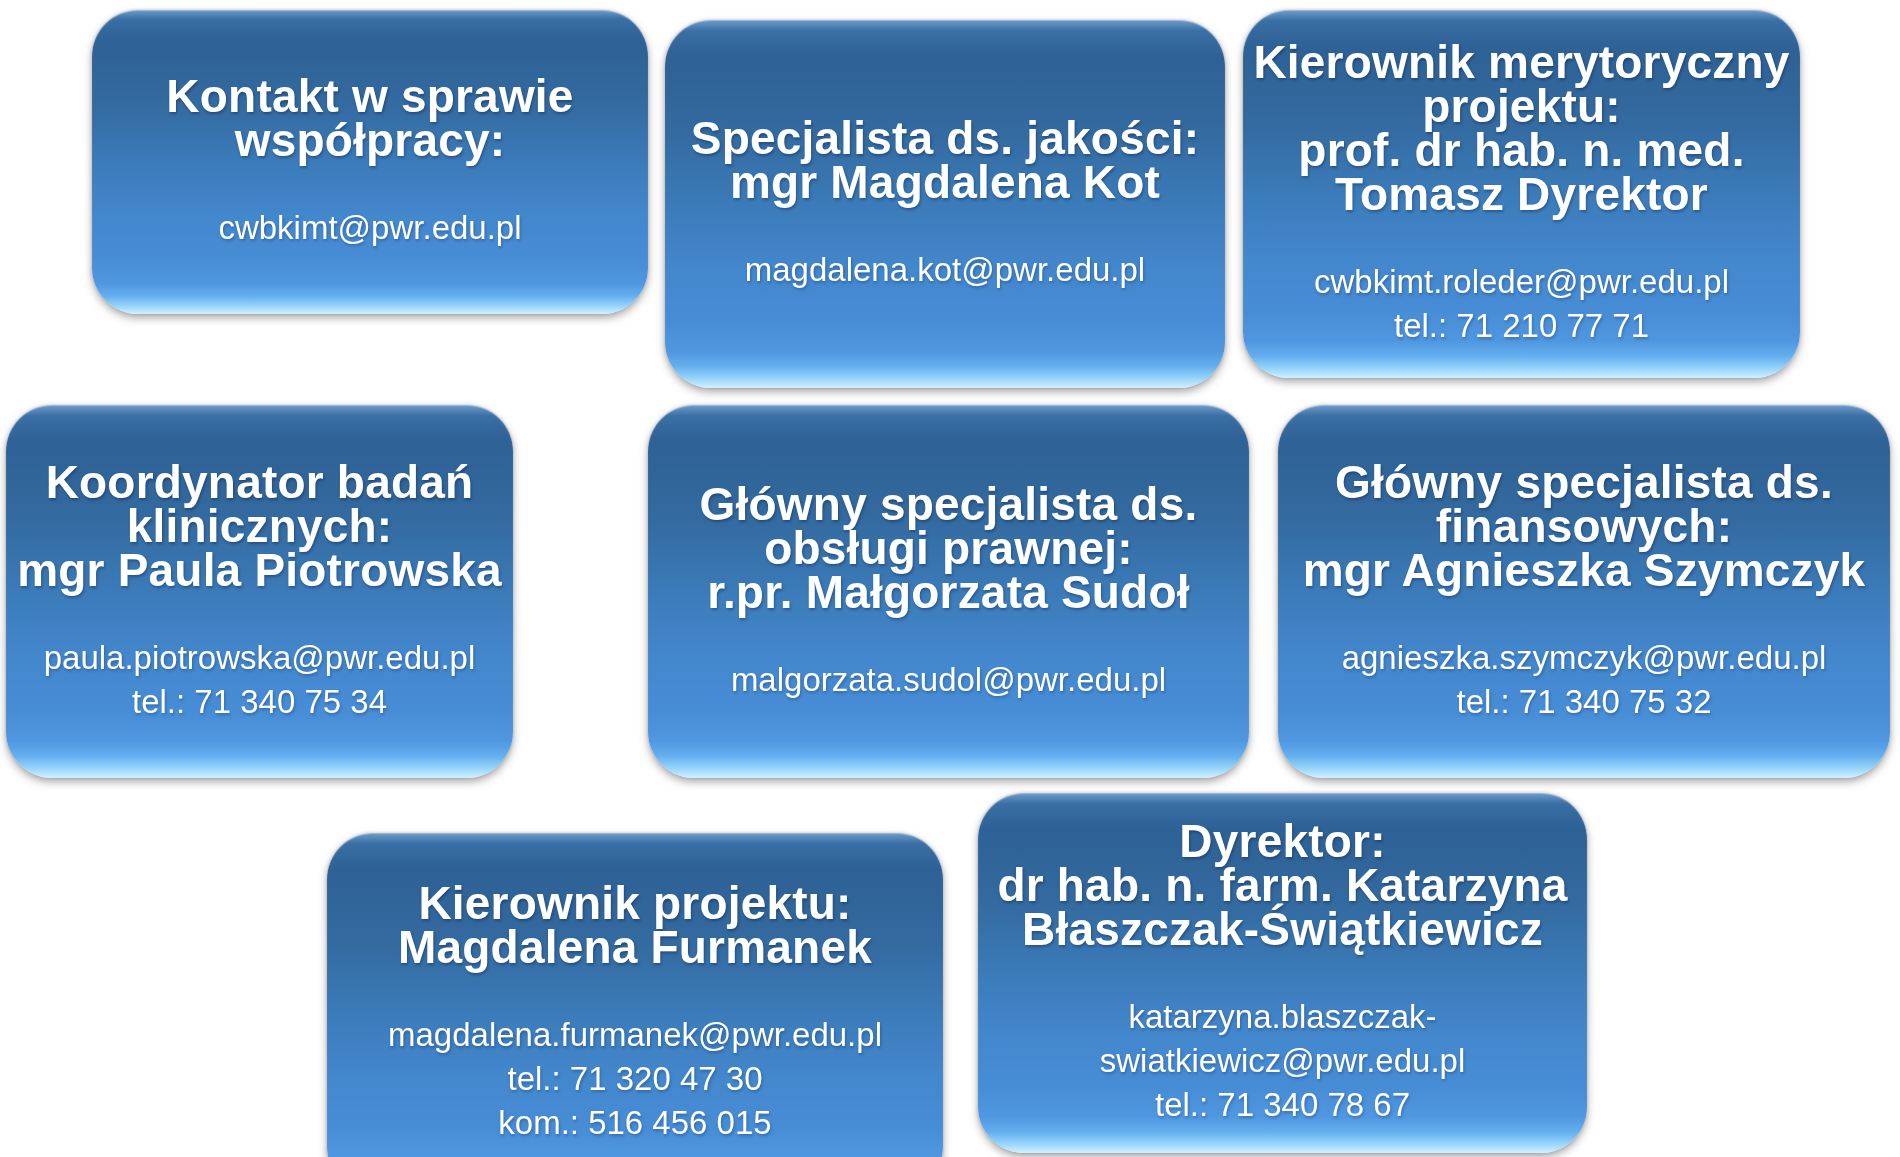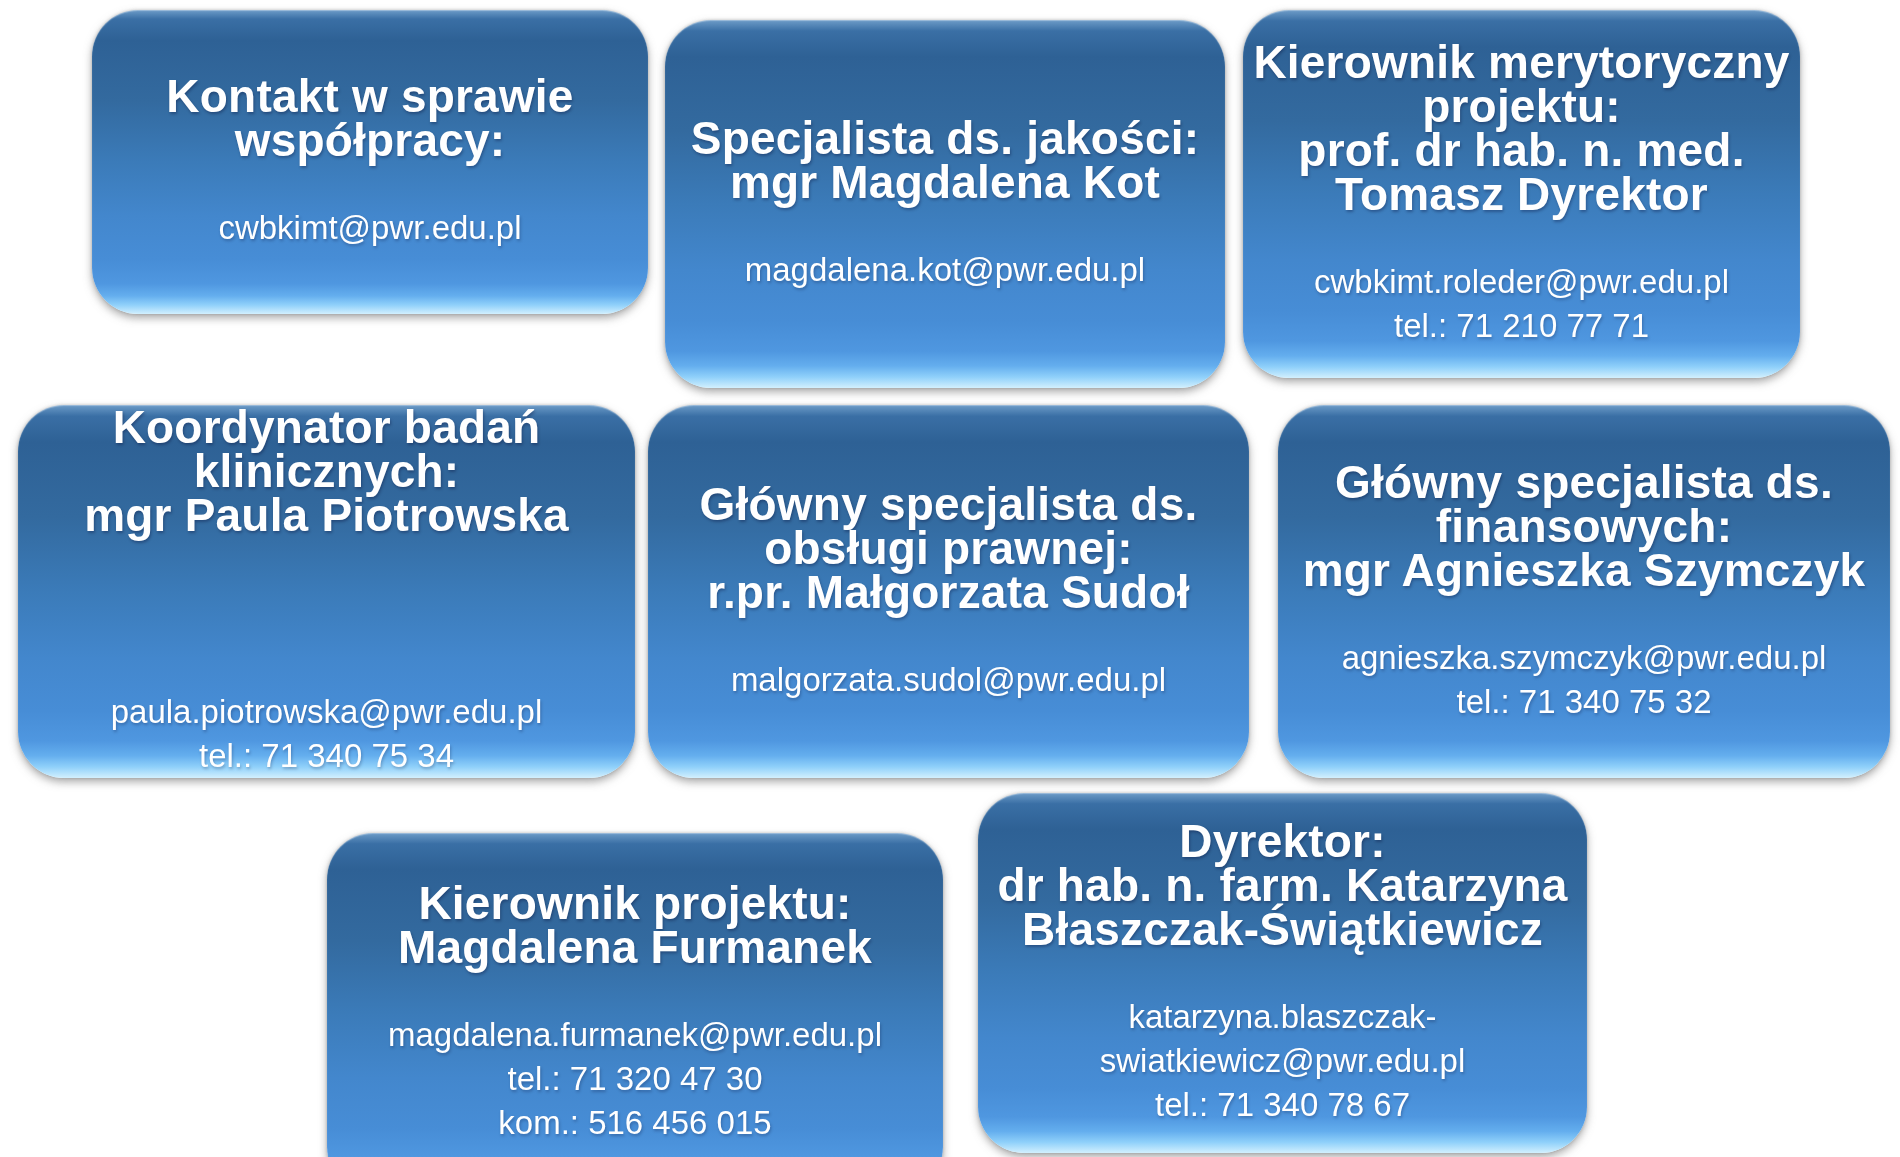--- a/index.html
+++ b/index.html
@@ -35,21 +35,21 @@
     color: #ffffff;
     display: flex;
     flex-direction: column;
     align-items: center;
     justify-content: center;
     text-align: center;
   }
   .card-1 { left: 92px;   top: 10px;  width: 556px; height: 304px; text-align: center; }
   .card-2 { left: 665px;  top: 20px;  width: 560px; height: 368px; }
   .card-3 { left: 1243px; top: 10px;  width: 557px; height: 368px; }
-  .card-4 { left: 18px;    top: 405px; width: 617px; height: 373px; justify-content: space-between; }
+  .card-4 { left: 6px;    top: 405px; width: 507px; height: 373px; }
   .card-5 { left: 648px;  top: 405px; width: 601px; height: 373px; }
   .card-6 { left: 1278px; top: 405px; width: 612px; height: 373px; }
   .card-7 { left: 327px;  top: 793px; width: 616px; height: 360px; margin-top: 40px; }
   .card-8 { left: 978px;  top: 793px; width: 609px; height: 360px; text-align: center; }
 
   .heading {
     font-weight: bold;
     font-size: 46px;
     line-height: 44px;
     text-shadow: 1px 2px 3px rgba(0,0,40,0.30);

